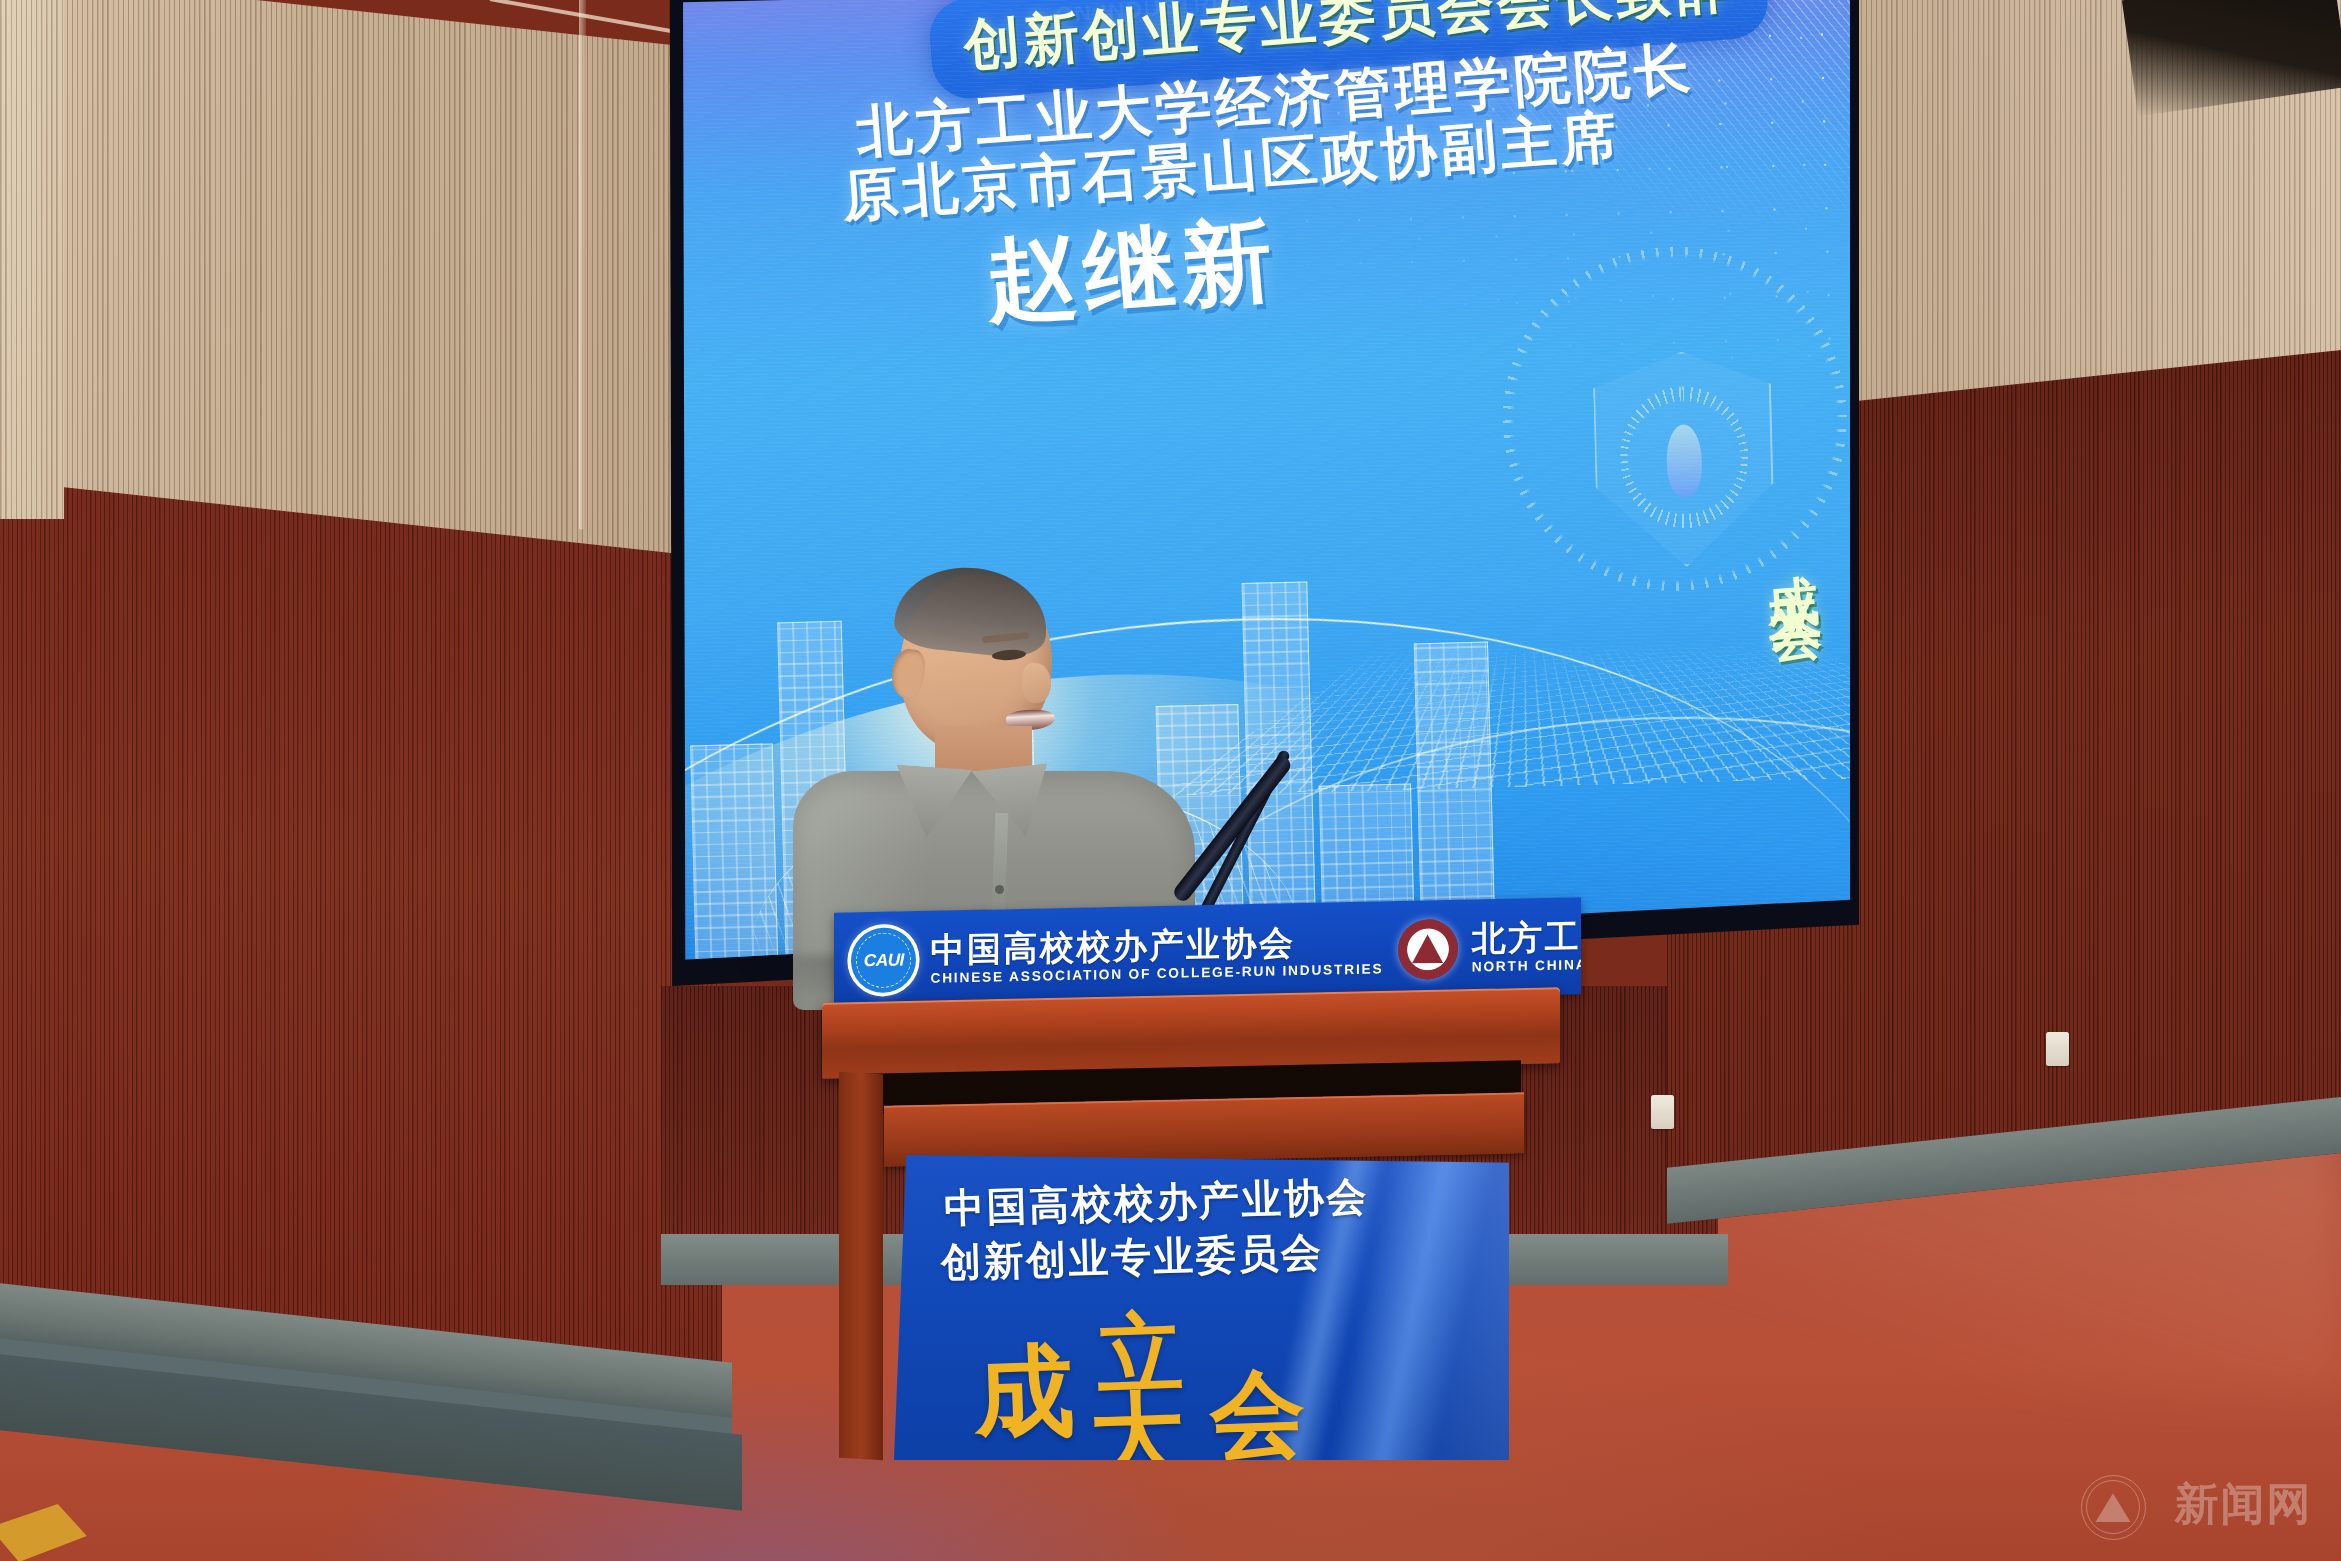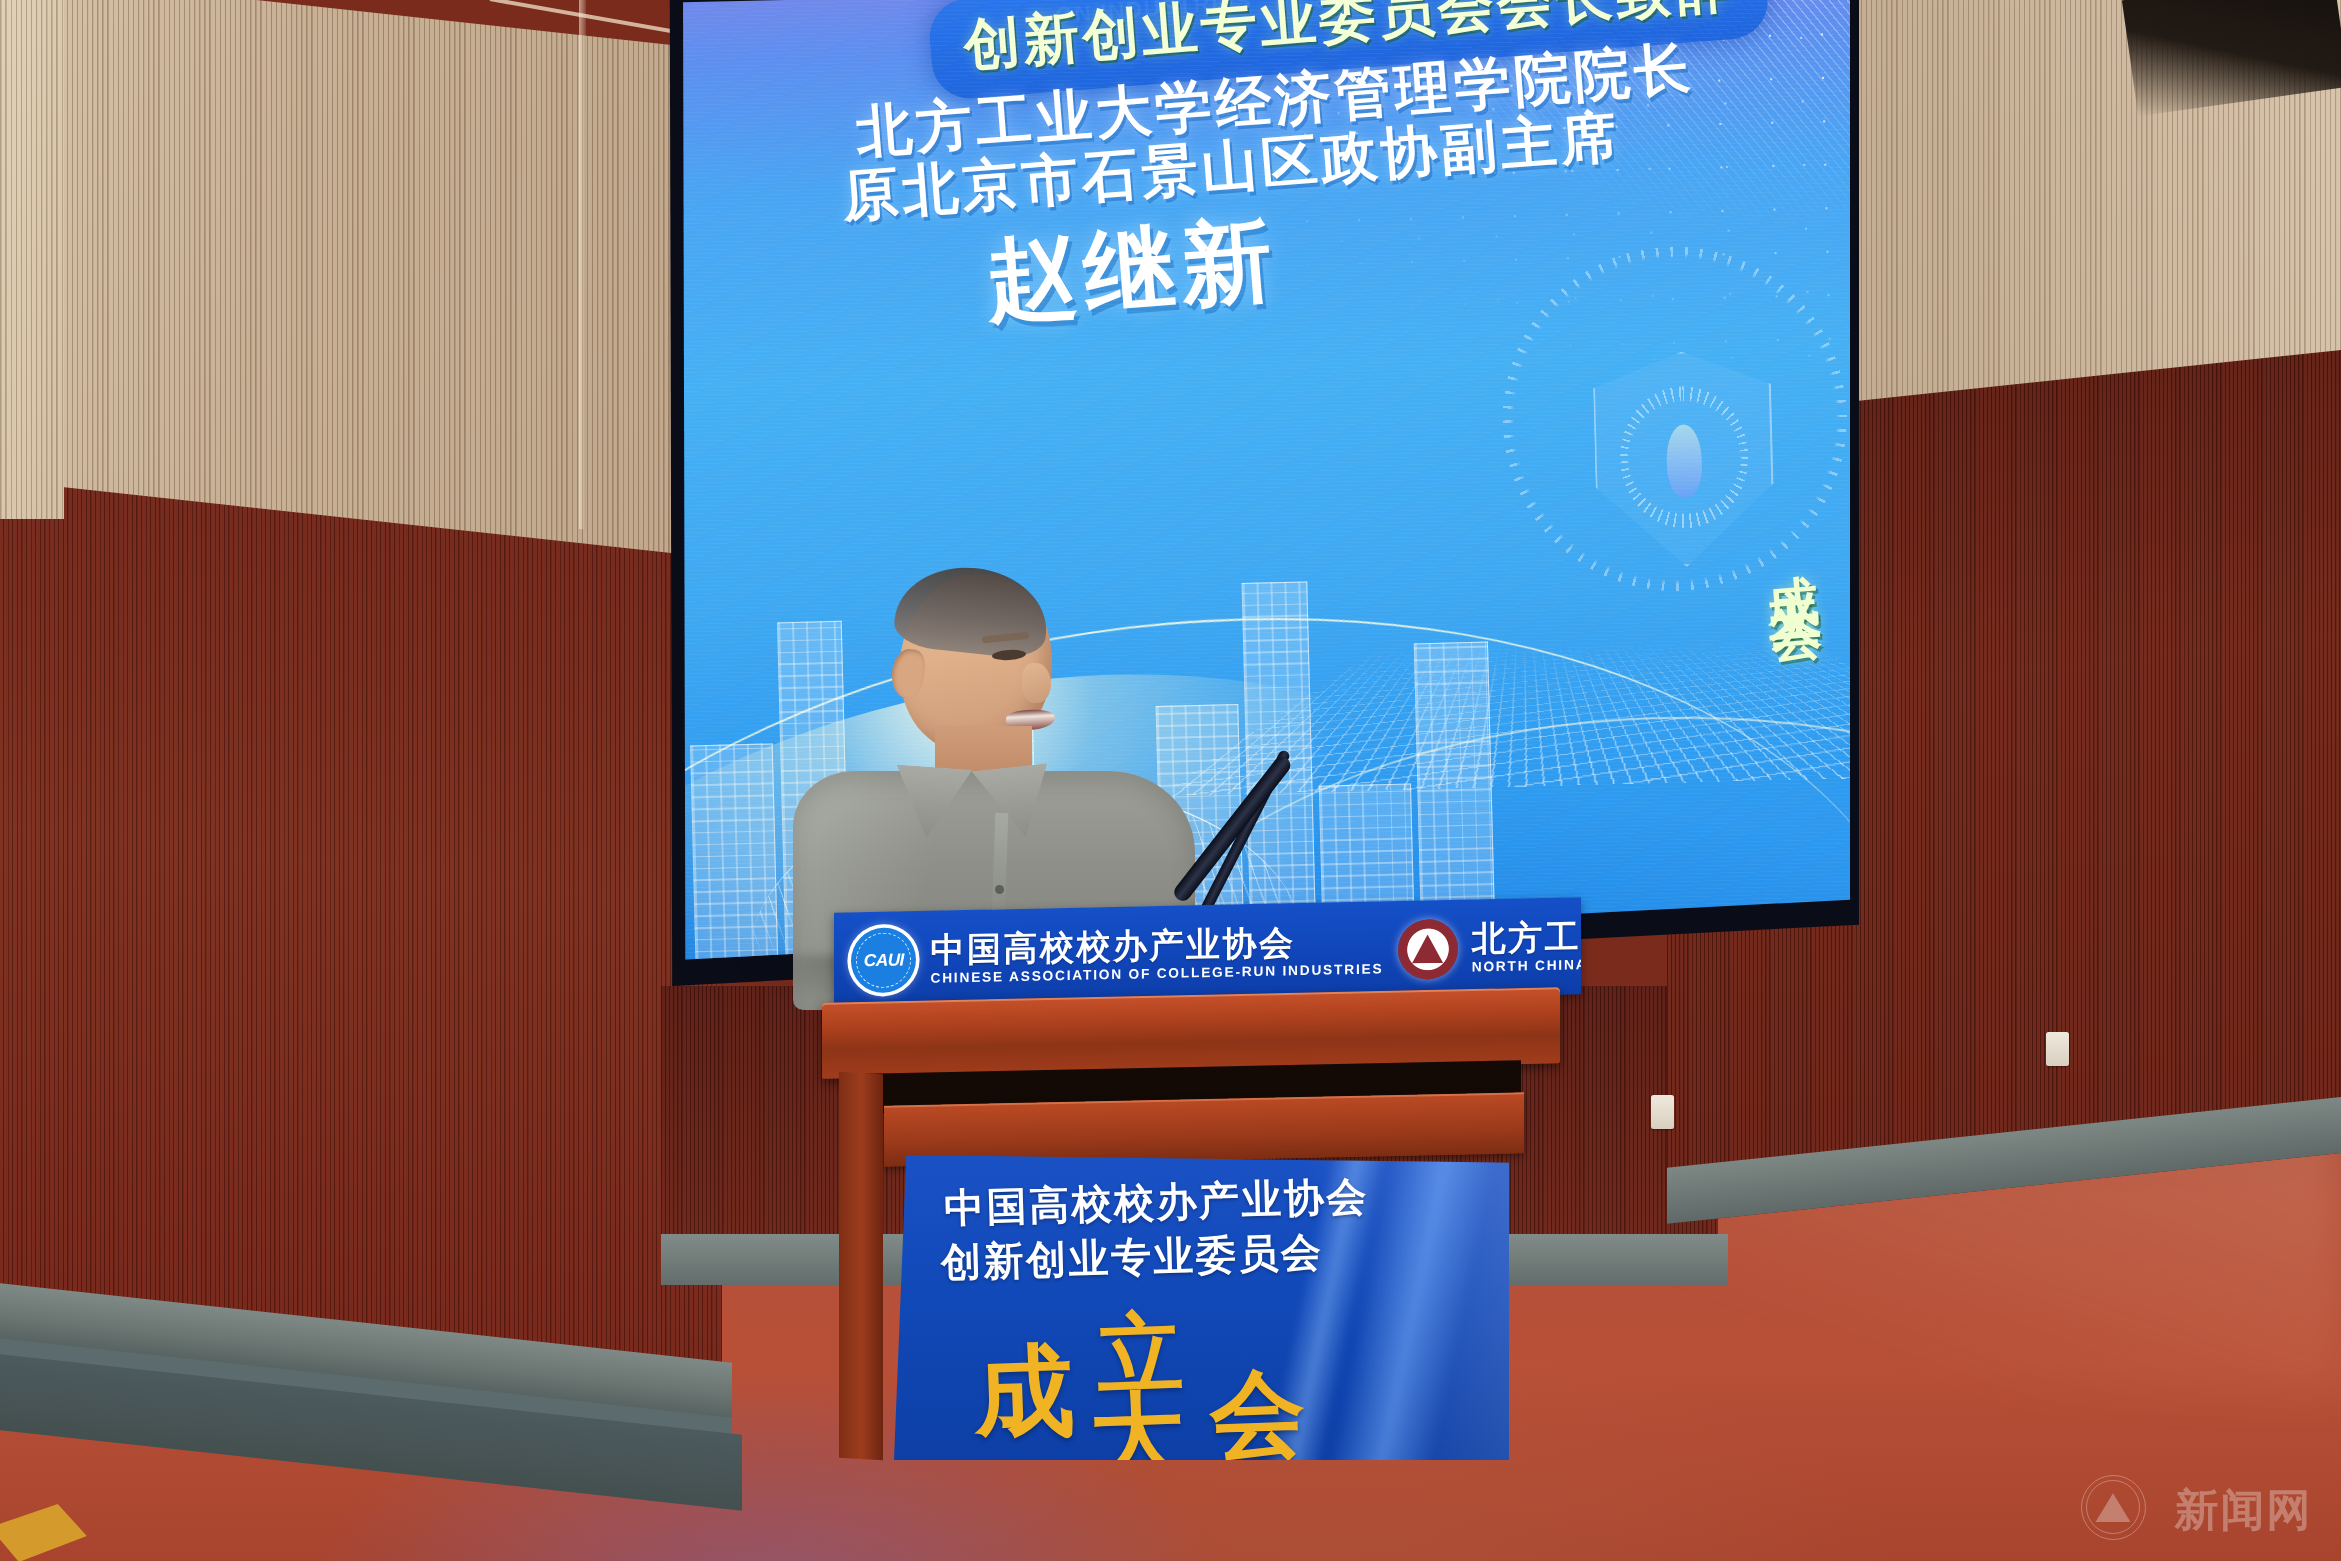--- a/index.html
+++ b/index.html
@@ -492,21 +492,21 @@
   
   .pod-shadow {
     position:absolute; left:732px; top:955px; width:386px; height:61px;
     background: radial-gradient(ellipse at 50% 0%, rgba(0,0,0,.35), rgba(0,0,0,0) 70%);
     filter: blur(4.1px);
   }
 
   
   .watermark {
     position:absolute; right:29.5px; bottom:21.3px;
-    display:flex; align-items:flex-end; gap:29px; opacity:.30;
+    display:flex; align-items:flex-start; gap:29px; opacity:.30;
   }
   .wm-seal {
     width:63px; height:63px; border-radius:50%;
     border:1.5px solid #ffffff; position:relative;
   }
   .wm-seal::after{
     content:""; position:absolute; left:22%; top:28%; width:56%; height:46%;
     background:#fff; clip-path: polygon(50% 0%, 100% 100%, 0% 100%);
   }
   .wm-seal::before{

